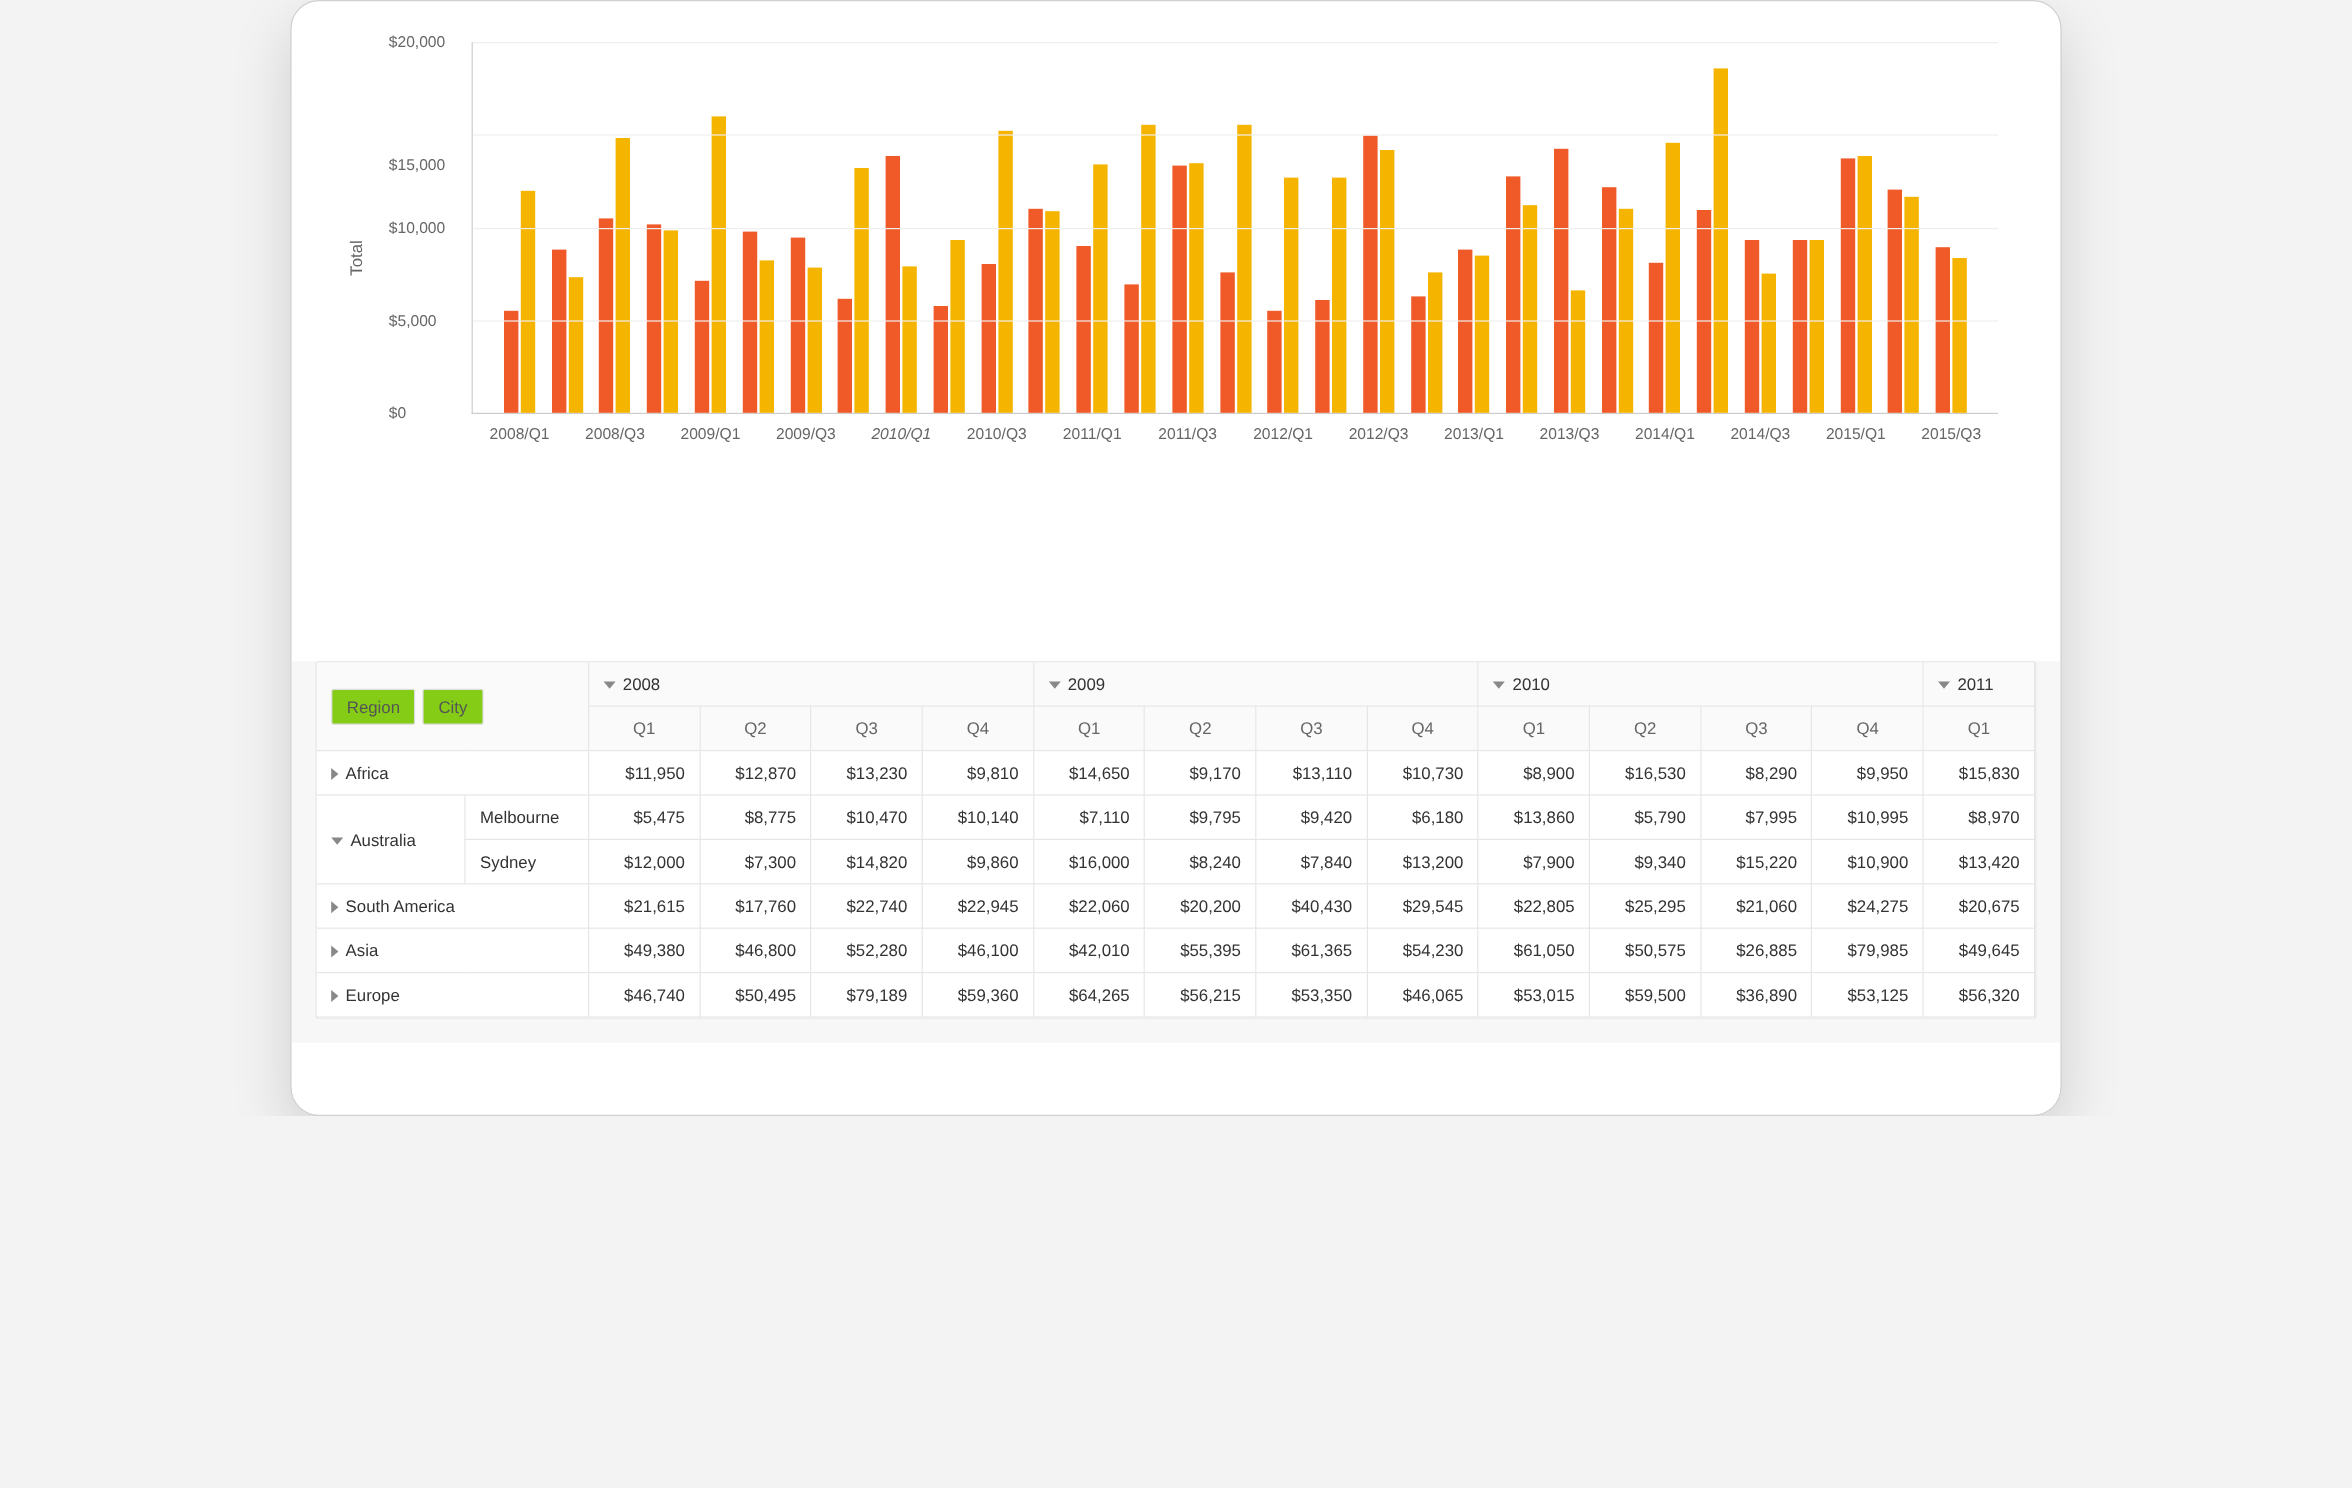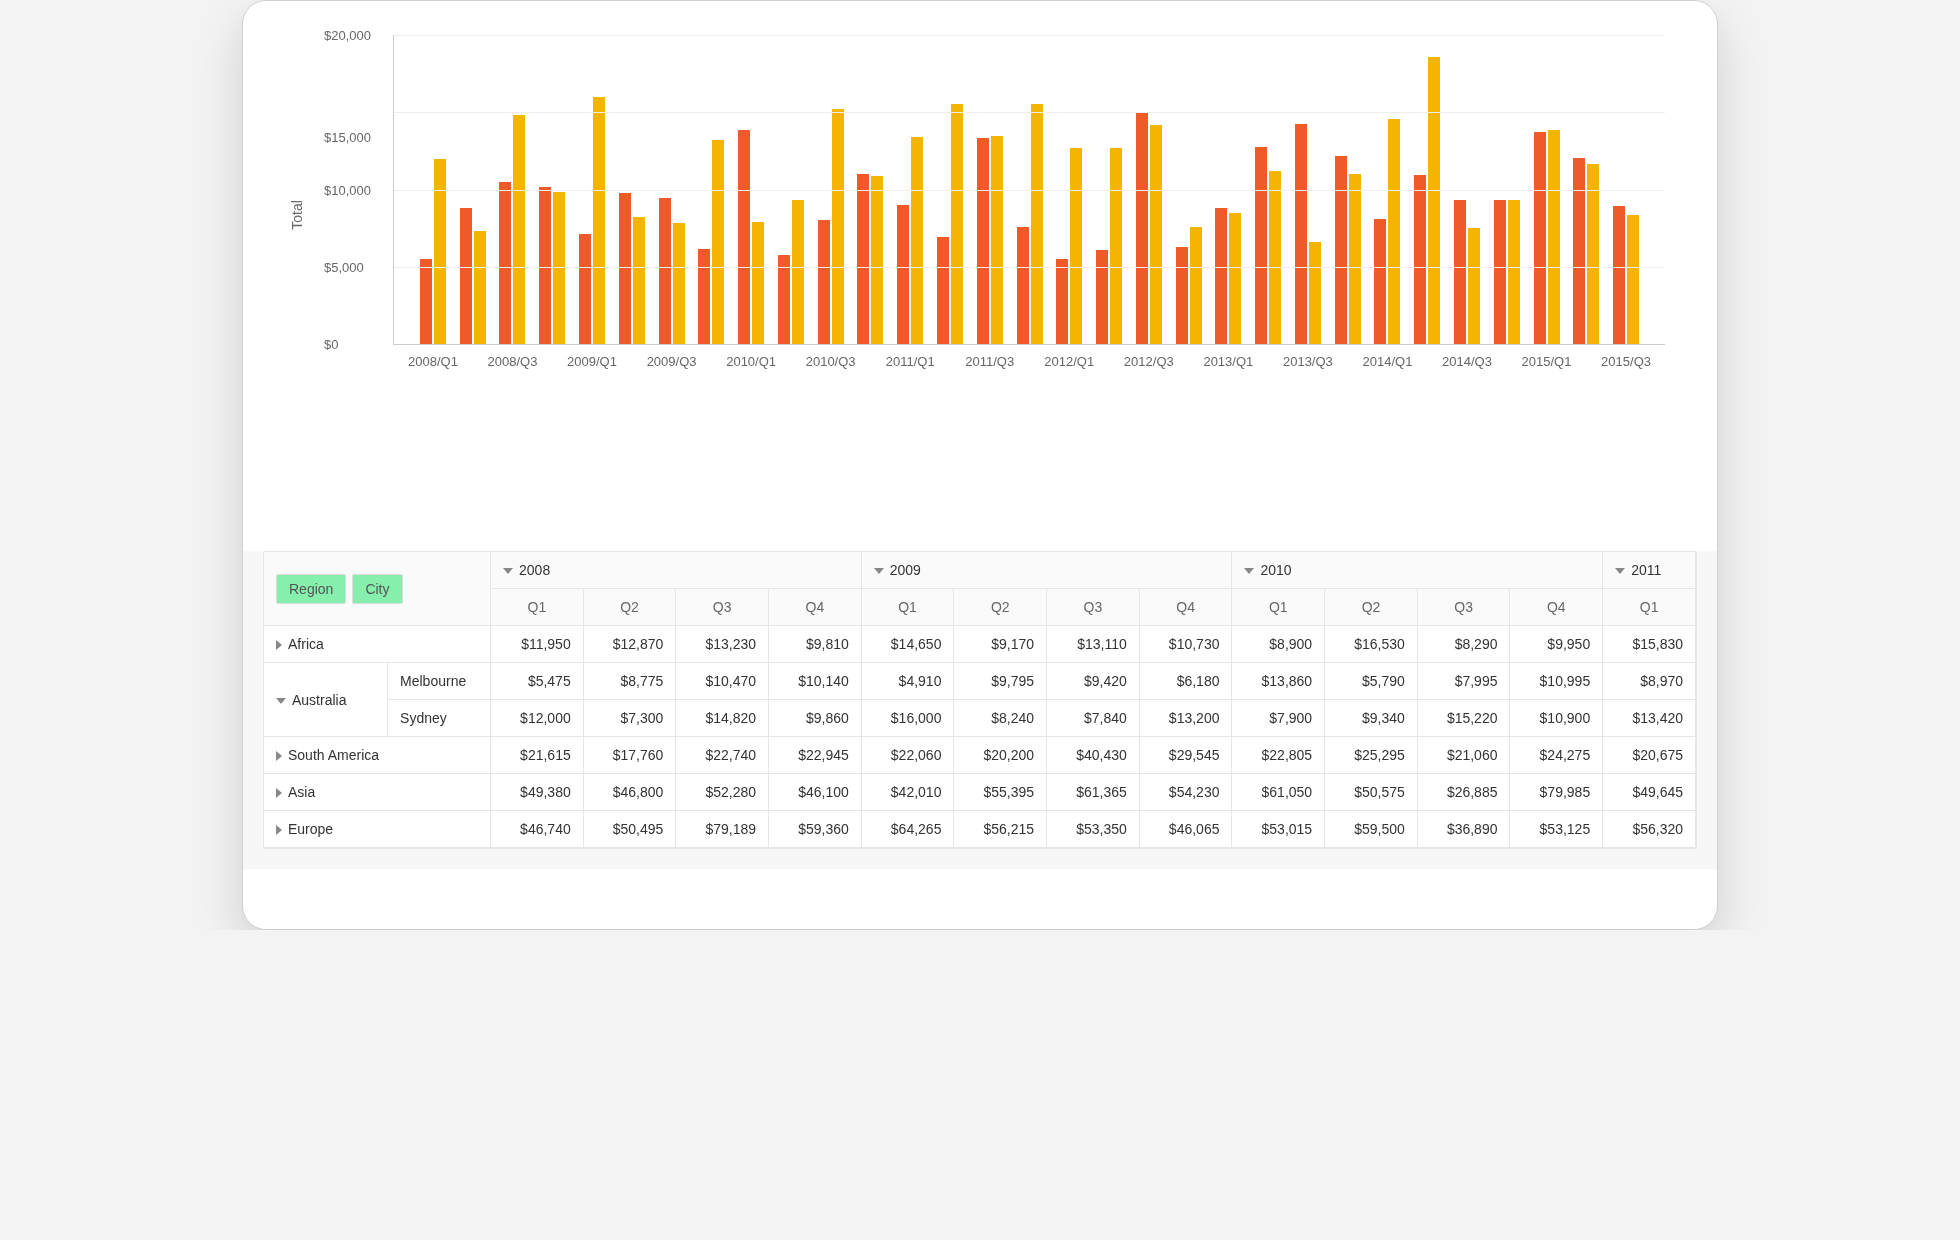--- a/index.html
+++ b/index.html
@@ -173,21 +173,21 @@
   }
   .expand.down {
     border-left: 5px solid transparent;
     border-right: 5px solid transparent;
     border-top: 6px solid #888;
   }
   .dim-btn {
     display: inline-block;
     border: 1px solid #ddd;
     border-radius: 2px;
-    background: #86efac;
+    background: #84cc16;
     padding: 6px 12px;
     margin-right: 6px;
     color: #555;
   }
   .dim-cell { text-align: left !important; }
 </style>
 </head>
 <body>
 
 <div class="window">
@@ -330,21 +330,21 @@
           <div class="gridline" style="top: 50%;"></div>
           <div class="ytick" style="top: 50%;">$10,000</div>
           <div class="gridline" style="top: 25%;"></div>
           <div class="ytick" style="top: 25%; margin-top: 25px;">$15,000</div>
           <div class="gridline" style="top: 0%;"></div>
           <div class="ytick" style="top: 0%;">$20,000</div>
           <div class="xtick" style="left: 3.06452%;">2008/Q1</div>
           <div class="xtick" style="left: 9.32258%;">2008/Q3</div>
           <div class="xtick" style="left: 15.5806%;">2009/Q1</div>
           <div class="xtick" style="left: 21.8387%;">2009/Q3</div>
-          <div class="xtick" style="left: 28.0968%;">2010/Q1</div>
+          <div class="xtick" style="left: 28.0968%; font-style: italic;">2010/Q1</div>
           <div class="xtick" style="left: 34.3548%;">2010/Q3</div>
           <div class="xtick" style="left: 40.6129%;">2011/Q1</div>
           <div class="xtick" style="left: 46.871%;">2011/Q3</div>
           <div class="xtick" style="left: 53.129%;">2012/Q1</div>
           <div class="xtick" style="left: 59.3871%;">2012/Q3</div>
           <div class="xtick" style="left: 65.6452%;">2013/Q1</div>
           <div class="xtick" style="left: 71.9032%;">2013/Q3</div>
           <div class="xtick" style="left: 78.1613%;">2014/Q1</div>
           <div class="xtick" style="left: 84.4194%;">2014/Q3</div>
           <div class="xtick" style="left: 90.6774%;">2015/Q1</div>
@@ -414,21 +414,21 @@
               <td>$9,950</td>
               <td>$15,830</td>
             </tr>
             <tr>
               <td class="rowlabel" rowspan="2"><span class="expand down"></span>Australia</td>
               <td class="rowlabel">Melbourne</td>
               <td>$5,475</td>
               <td>$8,775</td>
               <td>$10,470</td>
               <td>$10,140</td>
-              <td>$4,910</td>
+              <td>$7,110</td>
               <td>$9,795</td>
               <td>$9,420</td>
               <td>$6,180</td>
               <td>$13,860</td>
               <td>$5,790</td>
               <td>$7,995</td>
               <td>$10,995</td>
               <td>$8,970</td>
             </tr>
             <tr>

